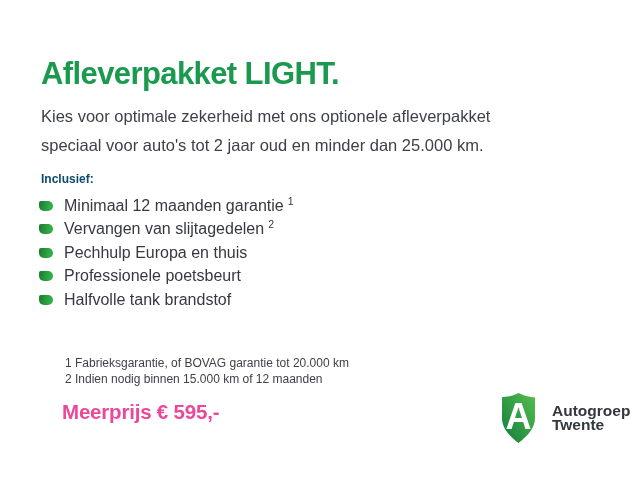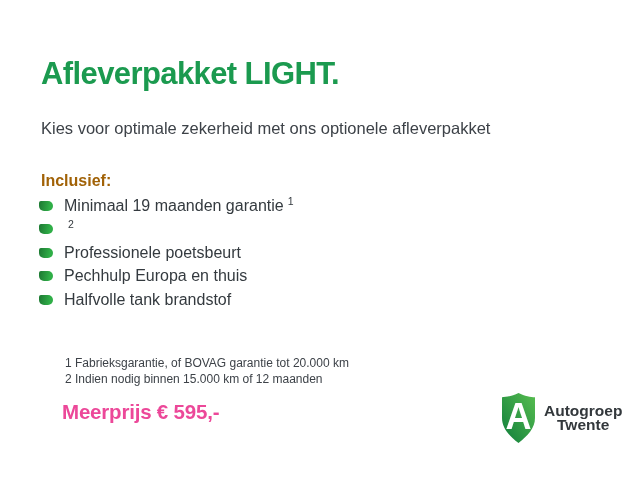--- a/index.html
+++ b/index.html
@@ -20,26 +20,25 @@
     font-size: 31px; font-weight: bold;
     letter-spacing: -0.6px;
     color: #1b9a4f;
     white-space: nowrap;
   }
   .intro {
     position: absolute; left: 33px; top: 102px;
     font-size: 16.5px; line-height: 29px;
     color: #3d4248;
     white-space: nowrap;
-    margin-top: 12px;
   }
   .list-heading {
     position: absolute; left: 33px; top: 172px;
-    font-size: 16px; font-weight: bold;
-    color: #a16207;
+    font-size: 12px; font-weight: bold;
+    color: #0c4a6e;
   }
   .bullet-list {
     position: absolute; left: 31px; top: 194px;
     margin: 0; padding: 0; list-style: none;
   }
   .bullet-list li {
     height: 23.5px;
     display: flex; align-items: center;
     font-size: 16px; color: #343a3f;
     white-space: nowrap;
@@ -70,59 +69,60 @@
     letter-spacing: -0.2px;
     color: #ec4899;
     white-space: nowrap;
   }
   .logo {
     position: absolute; left: 492px; top: 392px;
     display: flex; align-items: center;
   }
   .logo-badge { width: 37px; height: 52px; flex: 0 0 auto; }
   .logo-text {
-    margin-left: 7px;
+    margin-left: 15px;
     font-size: 15.5px; font-weight: bold;
     line-height: 14.5px;
     color: #33383c;
     white-space: nowrap;
-    text-align: center;
   }
 </style>
 </head>
 <body>
 
 <div class="page">
 
   <h1 class="title" style="margin:0;">Afleverpakket LIGHT.</h1>
 
   <div class="intro">
     <div>Kies voor optimale zekerheid met ons optionele afleverpakket</div>
+    <div>speciaal voor auto's tot 2 jaar oud en minder dan 25.000 km.</div>
   </div>
 
   <div class="list-heading">Inclusief:</div>
 
   <ul class="bullet-list">
     <li>
       <span class="bullet"></span>
-      <span>Minimaal 19 maanden garantie</span>
+      <span>Minimaal 12 maanden garantie</span>
       <span class="sup">1</span>
     </li>
     <li>
       <span class="bullet"></span>
+      <span>Vervangen van slijtagedelen</span>
       <span class="sup">2</span>
     </li>
     <li>
       <span class="bullet"></span>
-      <span>Professionele poetsbeurt</span>
+      <span>Pechhulp Europa en thuis</span>
       <span class="sup"></span>
     </li>
     <li>
       <span class="bullet"></span>
-      <span>Pechhulp Europa en thuis</span>
+      <span>Professionele poetsbeurt</span>
       <span class="sup"></span>
     </li>
     <li>
       <span class="bullet"></span>
       <span>Halfvolle tank brandstof</span>
       <span class="sup"></span>
     </li>
   </ul>
 
   <div class="footnotes">

